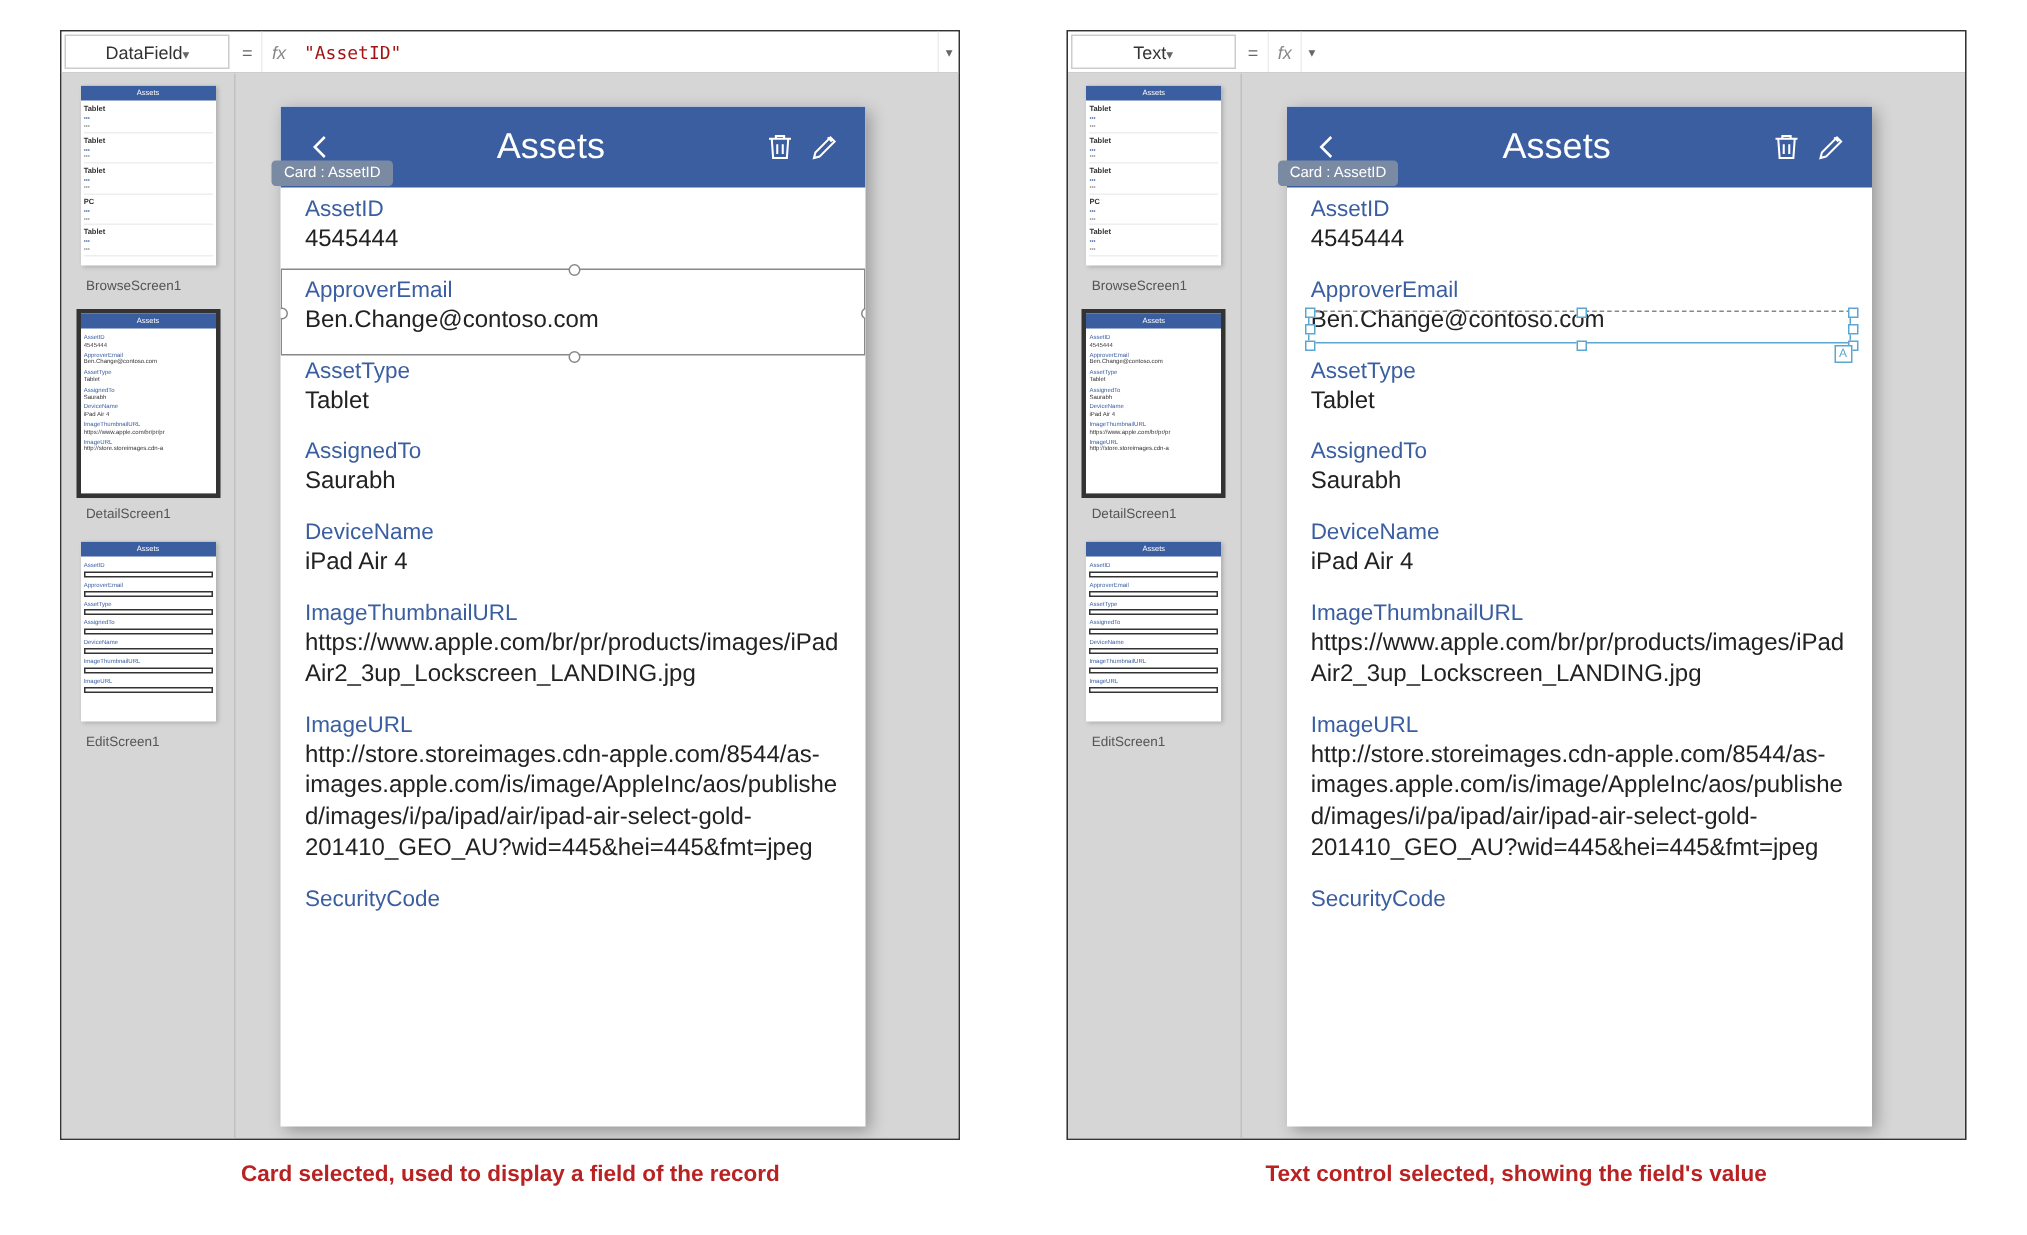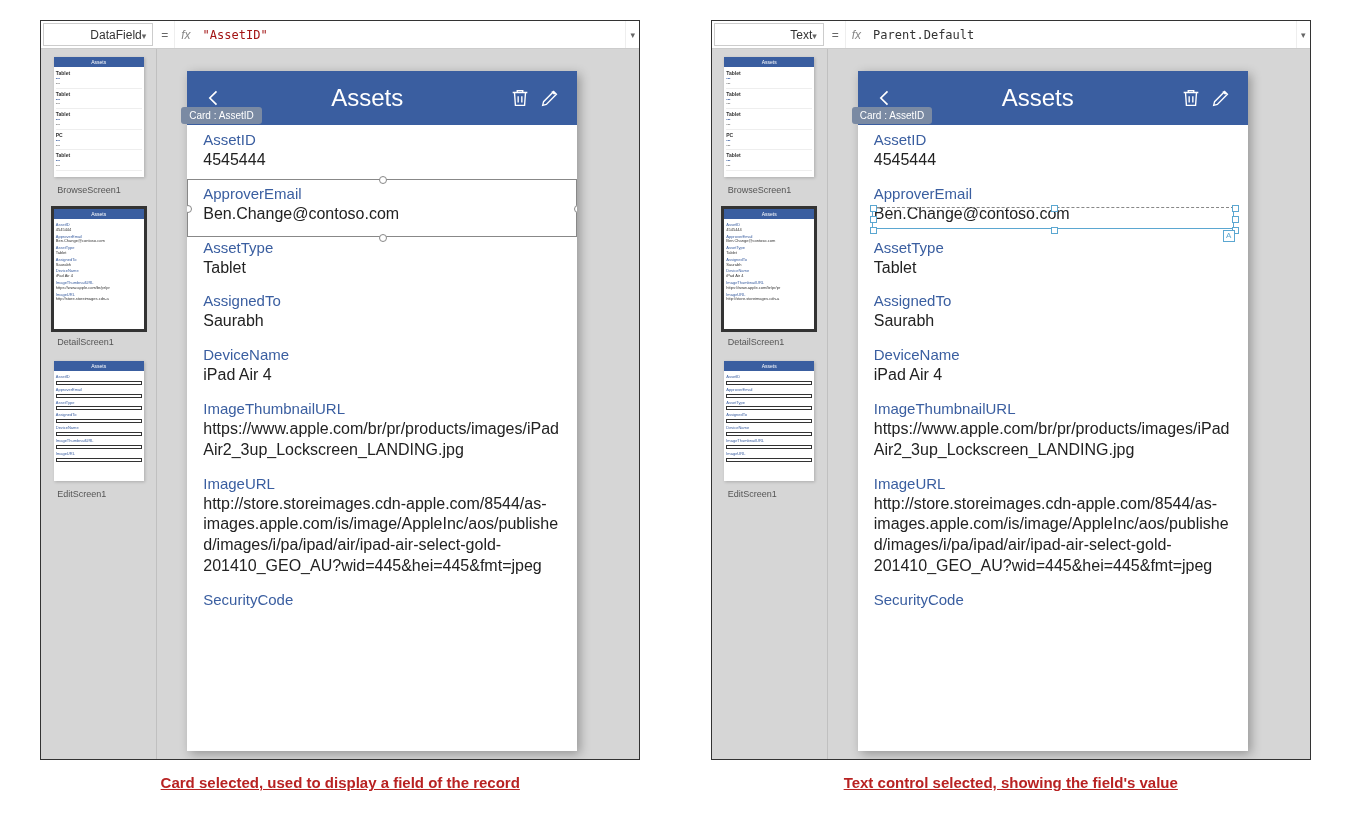--- a/index.html
+++ b/index.html
@@ -36,21 +36,21 @@
     height: 28px;
     border-bottom: 1px solid #ccc;
     font-size: 12px;
   }
   .property-select {
     width: 110px;
     border: 1px solid #ccc;
     padding: 2px 6px;
     display: flex;
     align-items: center;
-    justify-content: flex-end;
+    justify-content: center;
     background: #fff;
     margin: 2px;
   }
   .eq-sign {
     display: flex;
     align-items: center;
     padding: 0 6px;
     color: #666;
   }
   .fx {
@@ -247,21 +247,20 @@
     text-align: center;
     line-height: 10px;
   }
 
   .caption-red {
     color: #b82222;
     font-weight: bold;
     font-size: 15px;
     margin-top: 14px;
     text-align: center;
-    text-decoration: underline;
   }
 </style>
 </head>
 <body>
 
 <div class="page">
   <div class="column" id="col-left">
   <div class="panel-outer">
     <div class="formula-bar">
       <div class="property-select">
@@ -415,23 +414,20 @@
     </div>
   <div class="column" id="col-right">
   <div class="panel-outer">
     <div class="formula-bar">
       <div class="property-select">
         <span>Text</span>
         <span class="chev"></span>
       </div>
       <div class="eq-sign">=</div>
       <div class="fx">fx</div>
-      <div class="formula-val">
-            <span class="code">Parent.Default</span>
-          </div>
       <div class="formula-dd">
             <span class="chev"></span>
           </div>
     </div>
     <div class="workspace">
       <div class="thumb-rail">
         <div class="thumb ">
     <div class="thumb-header">Assets</div>
     <div class="thumb-body">
                 <div class="thumb-label-b">Tablet</div>

